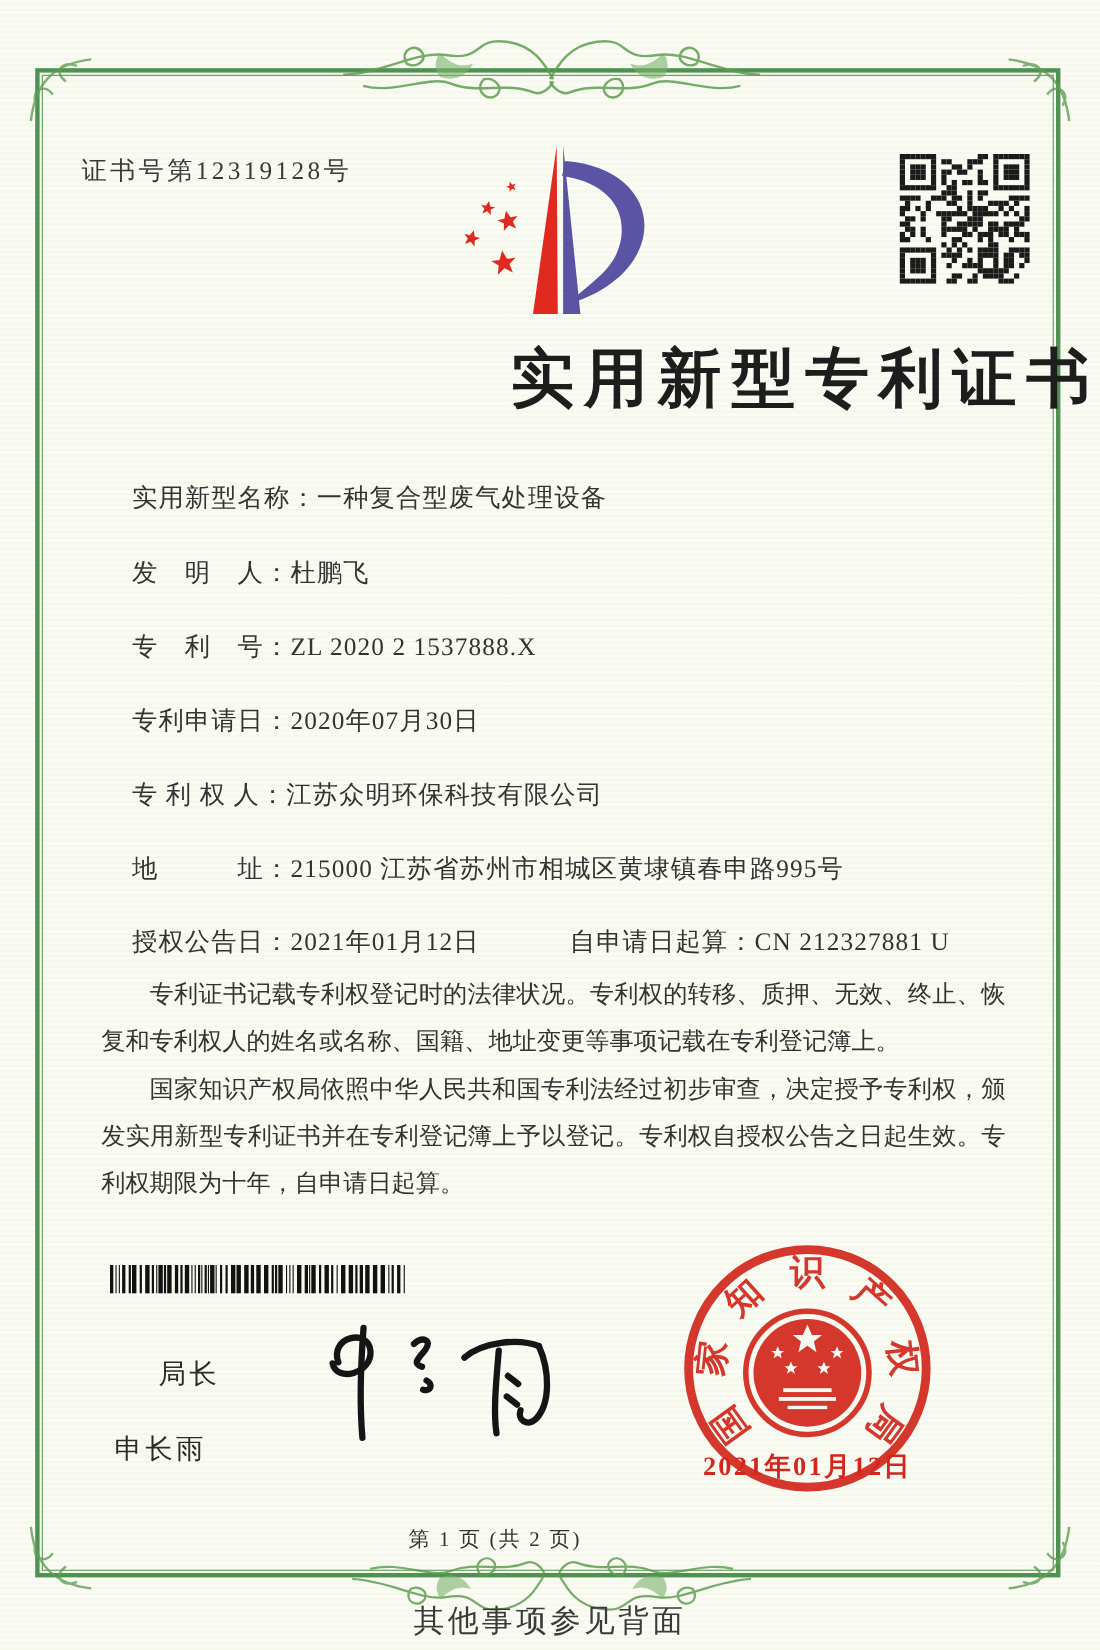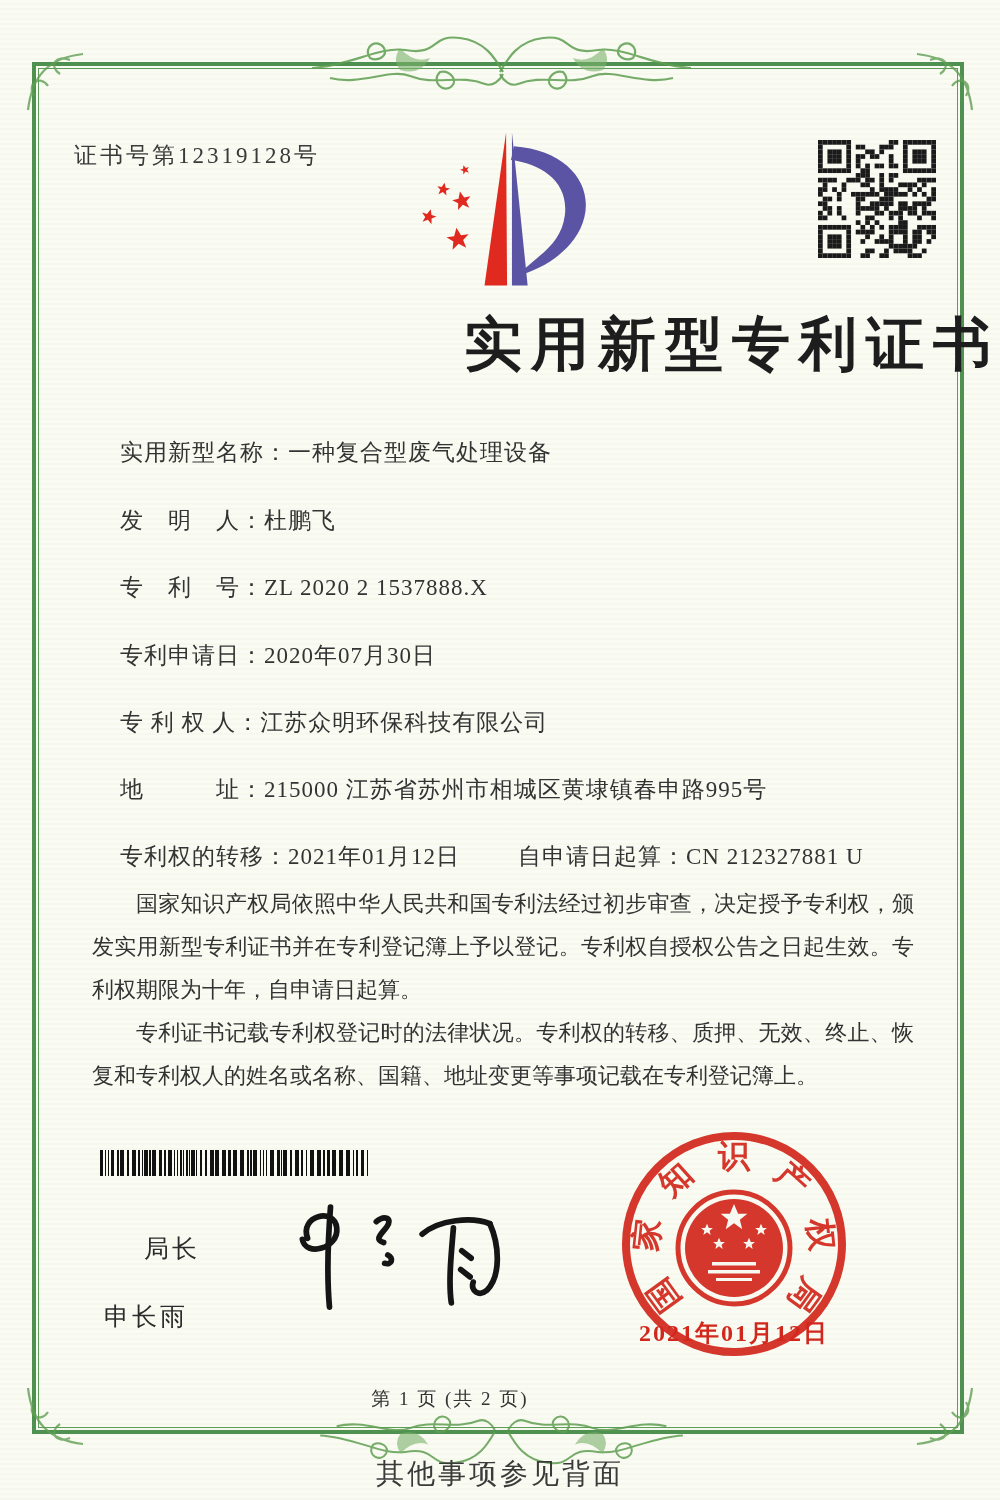--- a/index.html
+++ b/index.html
@@ -489,28 +489,28 @@
   <div class="title">实用新型专利证书</div>
 
   <div class="fields">
     <div class="field-row" style="top:0px"><span class="lbl">实用新型名称：</span><span class="val">一种复合型废气处理设备</span></div>
     <div class="field-row" style="top:68px"><span class="lbl">发　明　人：</span><span class="val">杜鹏飞</span></div>
     <div class="field-row" style="top:135px"><span class="lbl">专　利　号：</span><span class="val">ZL 2020 2 1537888.X</span></div>
     <div class="field-row" style="top:203px"><span class="lbl">专利申请日：</span><span class="val">2020年07月30日</span></div>
     <div class="field-row" style="top:270px"><span class="lbl">专 利 权 人：</span><span class="val">江苏众明环保科技有限公司</span></div>
     <div class="field-row" style="top:337px"><span class="lbl">地　　　址：</span><span class="val">215000 江苏省苏州市相城区黄埭镇春申路995号</span></div>
     <div class="field-row" style="top:404px">
-      <span class="lbl">专利权的转移：</span><span class="val">2021年01月12日</span>
+      <span class="lbl">授权公告日：</span><span class="val">2021年01月12日</span>
       <span class="grant-no"><span class="lbl">自申请日起算：</span><span class="val">CN 212327881 U</span></span>
     </div>
   </div>
 
   <div class="body-text">
+    <p>专利证书记载专利权登记时的法律状况。专利权的转移、质押、无效、终止、恢复和专利权人的姓名或名称、国籍、地址变更等事项记载在专利登记簿上。</p>
     <p>国家知识产权局依照中华人民共和国专利法经过初步审查，决定授予专利权，颁发实用新型专利证书并在专利登记簿上予以登记。专利权自授权公告之日起生效。专利权期限为十年，自申请日起算。</p>
-    <p>专利证书记载专利权登记时的法律状况。专利权的转移、质押、无效、终止、恢复和专利权人的姓名或名称、国籍、地址变更等事项记载在专利登记簿上。</p>
   </div>
 
   <div class="barcode">
     <svg id="barcode-svg" width="272" height="26" viewBox="0 0 272 26">
         <rect x="0" y="0" width="3" height="26" fill="#111"></rect>
         <rect x="5" y="0" width="1" height="26" fill="#111"></rect>
         <rect x="8" y="0" width="1" height="26" fill="#111"></rect>
         <rect x="11" y="0" width="3" height="26" fill="#111"></rect>
         <rect x="17" y="0" width="2" height="26" fill="#111"></rect>
         <rect x="20" y="0" width="4" height="26" fill="#111"></rect>

